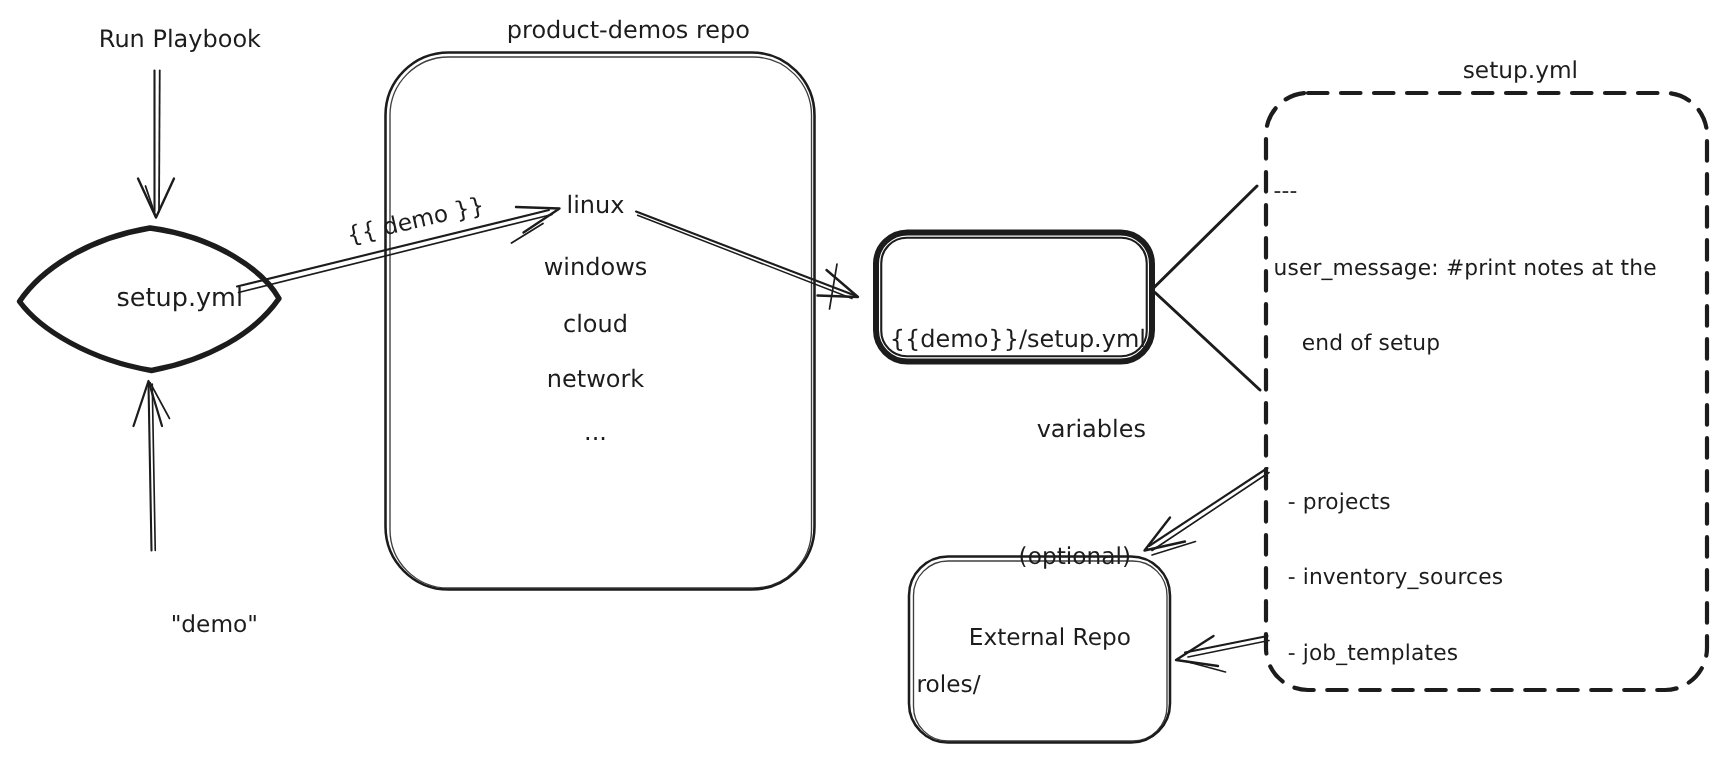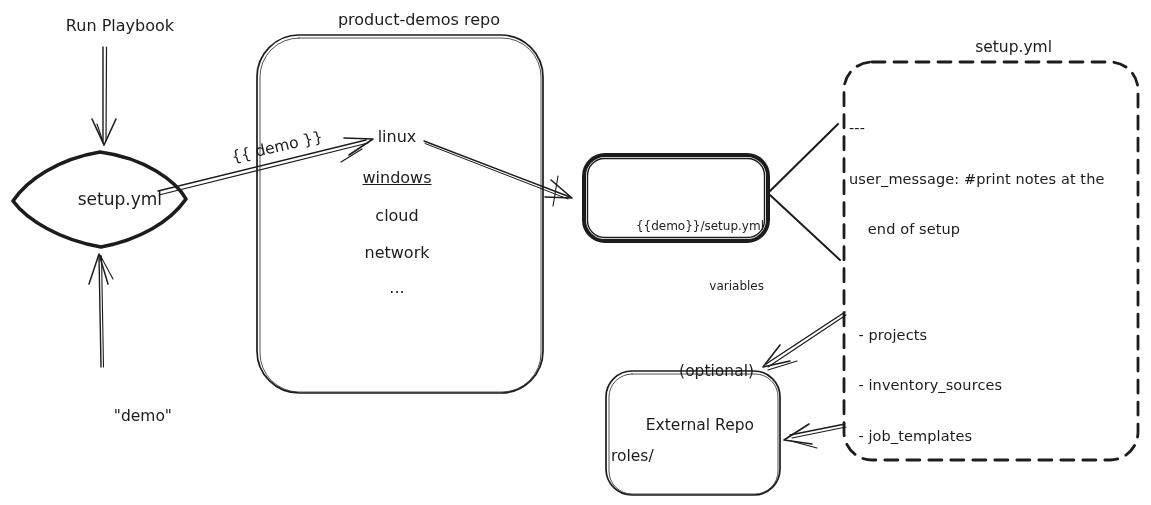--- a/index.html
+++ b/index.html
@@ -13,21 +13,21 @@
   }
   .canvas svg{position:absolute;left:0;top:0;}
   .t{position:absolute;color:#1c1c1c;white-space:pre;}
   .ctr{text-align:right;}
   .run-label{left:52px;top:16px;width:122px;font-size:16px;}
   .diamond-label{left:40px;top:189px;width:122px;font-size:17px;}
   .withvar{left:34px;top:371px;width:138px;font-size:15.5px;line-height:18px;}
   .repo-title{left:300px;top:10px;width:200px;font-size:16px;}
   .repo-item{left:321px;width:152px;font-size:16px;text-align:center;}
   .demo-label{left:221px;top:138px;width:112px;font-size:15.5px;transform:rotate(-13deg);text-align:center;}
-  .vars-text{left:588px;top:176px;width:176px;font-size:12px;line-height:20px;}
+  .vars-text{left:588px;top:176px;width:176px;font-size:16px;line-height:20px;}
   .setupyml-title{left:928px;top:38px;width:124px;font-size:15.5px;}
   .yaml{left:849px;top:87px;width:288px;font-size:14.5px;letter-spacing:0.1px;}
   .yaml-line{white-space:pre;line-height:18.5px;min-height:18.5px;}
   .yaml-blank{height:23px;min-height:23px;}
   .opt-label{left:614px;top:326px;width:140px;font-size:15.5px;line-height:18px;}
   .ext-items{left:611px;top:401px;width:160px;font-size:15.5px;line-height:22px;}
 </style>
 </head>
 <body>
 
@@ -103,21 +103,21 @@
   </svg>
 
   <div class="t run-label ctr">Run Playbook</div>
   <div class="t diamond-label ctr">setup.yml</div>
   <div class="t withvar ctr">
     <div>"demo"</div>
   </div>
 
   <div class="t repo-title ctr">product-demos repo</div>
   <div class="t repo-item" style="top:127px;">linux</div>
-  <div class="t repo-item" style="top:168px;text-decoration:underline;">windows</div>
+  <div class="t repo-item" style="top:168px;">windows</div>
   <div class="t repo-item" style="top:206px;">cloud</div>
   <div class="t repo-item" style="top:243px;">network</div>
   <div class="t repo-item" style="top:278px;">...</div>
 
   <div class="t demo-label">{{ demo }}</div>
 
   <div class="t vars-text ctr">
     <div>{{demo}}/setup.yml</div>
     <div>variables</div>
   </div>

